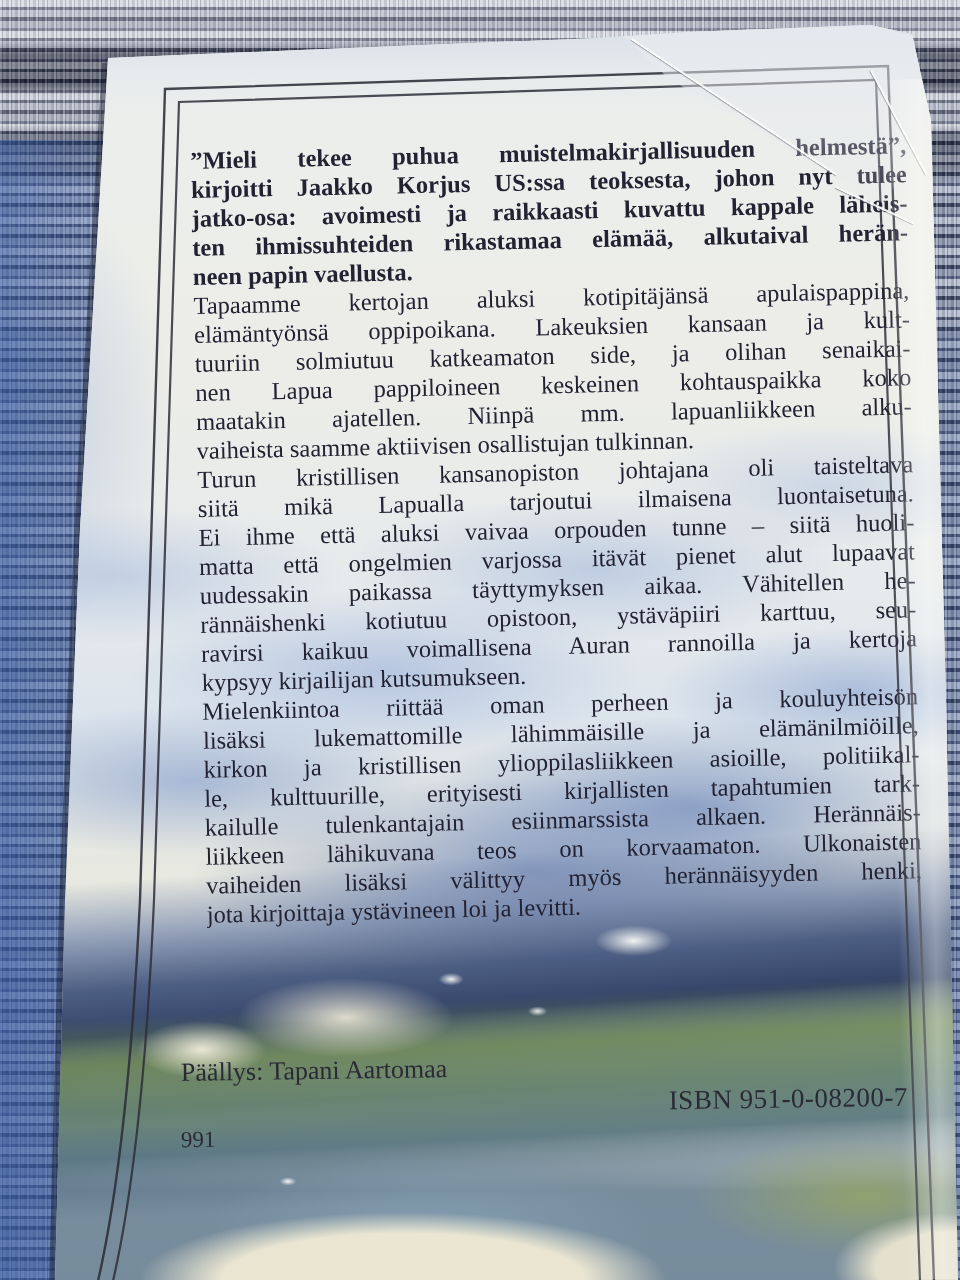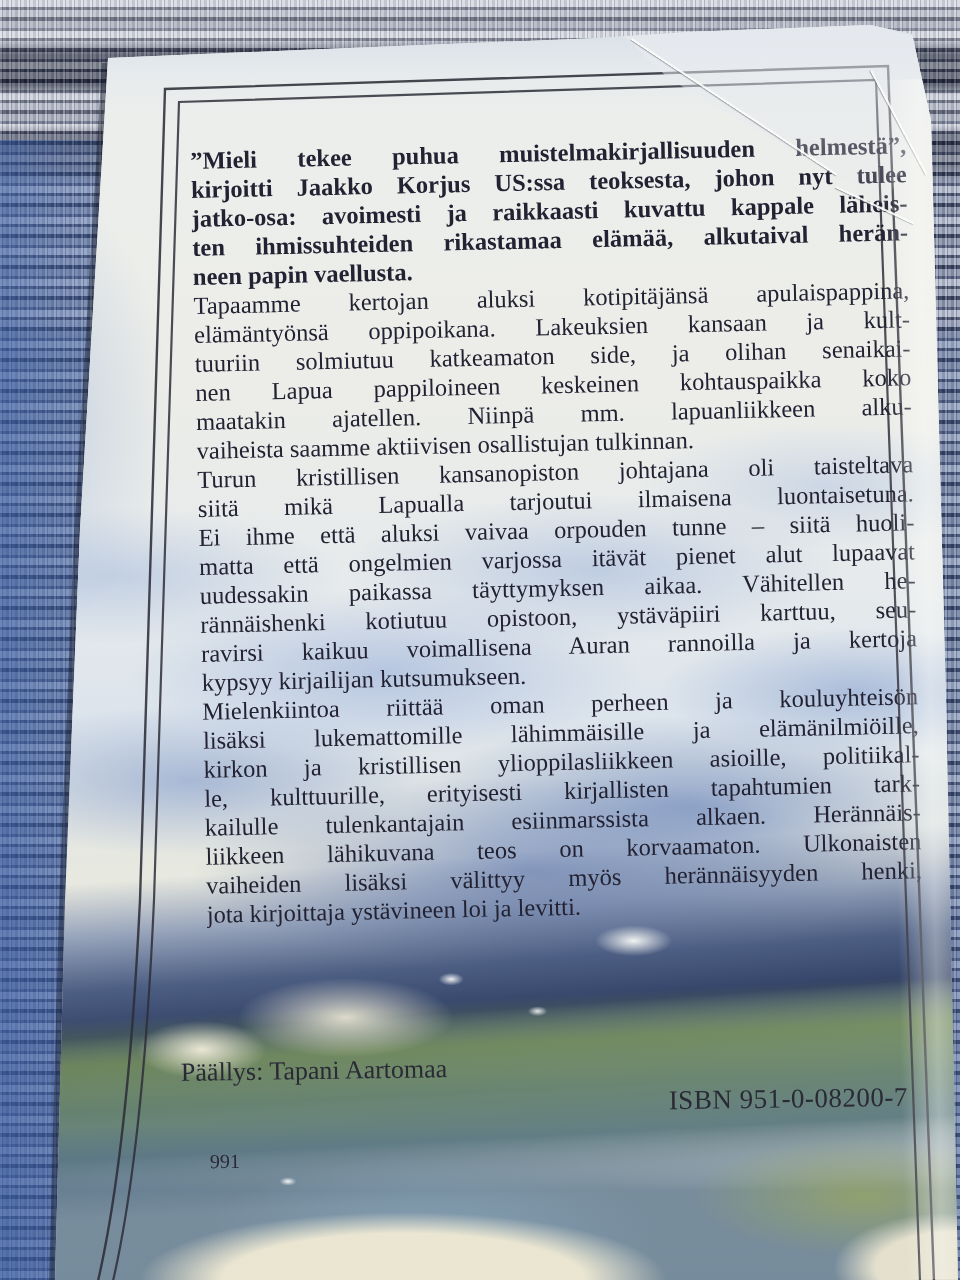--- a/index.html
+++ b/index.html
@@ -69,21 +69,21 @@
       transform:rotate(-1.25deg);transform-origin:0 0;
       font-size:24.5px;color:#232233;}
   .para{margin:0;}
   .para.bold{font-weight:bold;}
   .line{height:29px;line-height:29px;white-space:normal;
       text-align:justify;text-align-last:justify;overflow:hidden;}
   .line.last{text-align-last:left;}
 
   .footer-item{position:absolute;color:#2a2a36;transform:rotate(-0.8deg);}
   .credit{left:181px;top:1056px;font-size:26px;}
-  .printcode{left:181px;top:1150px;font-size:20px;margin-left:29px;}
+  .printcode{left:181px;top:1127px;font-size:23px;}
   .isbn{left:596px;top:1084px;width:312px;text-align:right;font-size:27px;letter-spacing:.5px;}
 
   
   .tear-wash{position:absolute;left:610px;top:18px;width:324px;height:192px;
       clip-path:polygon(8px 12px,258px 6px,304px 18px,318px 102px,274px 187px,180px 132px,58px 60px);
       background:linear-gradient(180deg, rgba(234,236,240,.72), rgba(230,233,238,.34) 55%, rgba(230,233,238,.10));}
   .crease{position:absolute;height:2px;background:rgba(252,252,250,.92);
       box-shadow:0 1px 1px rgba(90,95,110,.55);transform-origin:0 0;}
   .crease.c1{left:632px;top:38px;width:246px;transform:rotate(33.5deg);}
   .crease.c2{left:872px;top:70px;width:118px;transform:rotate(62deg);}

